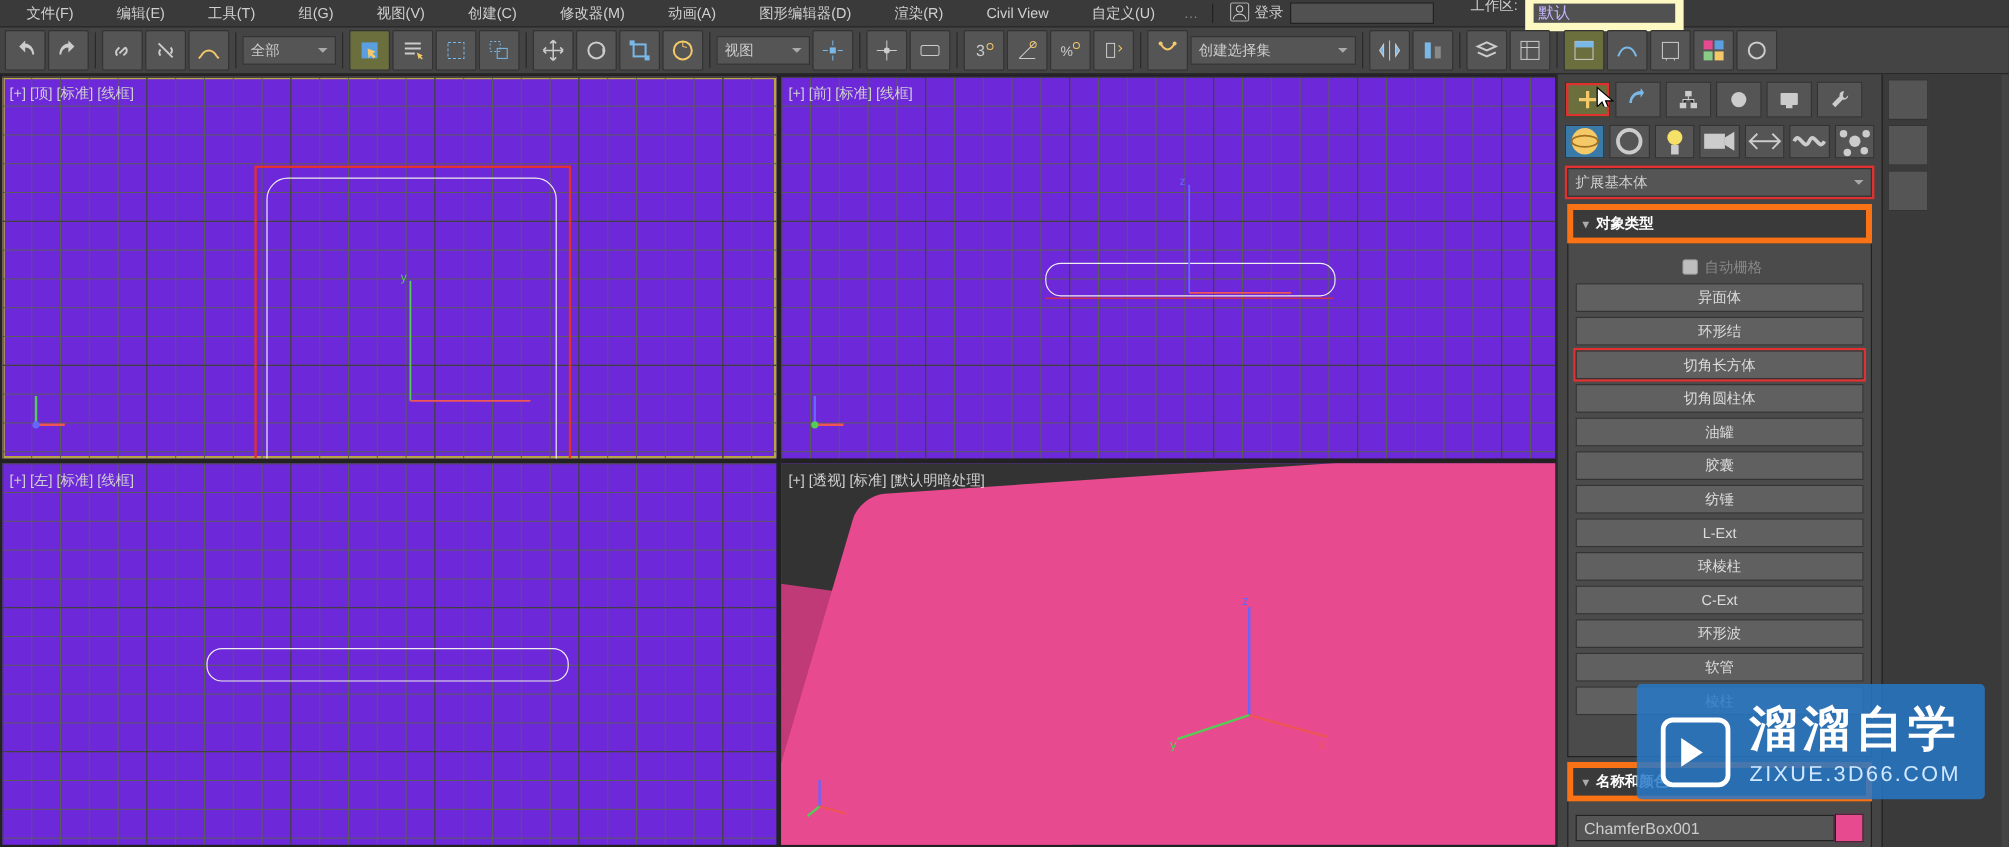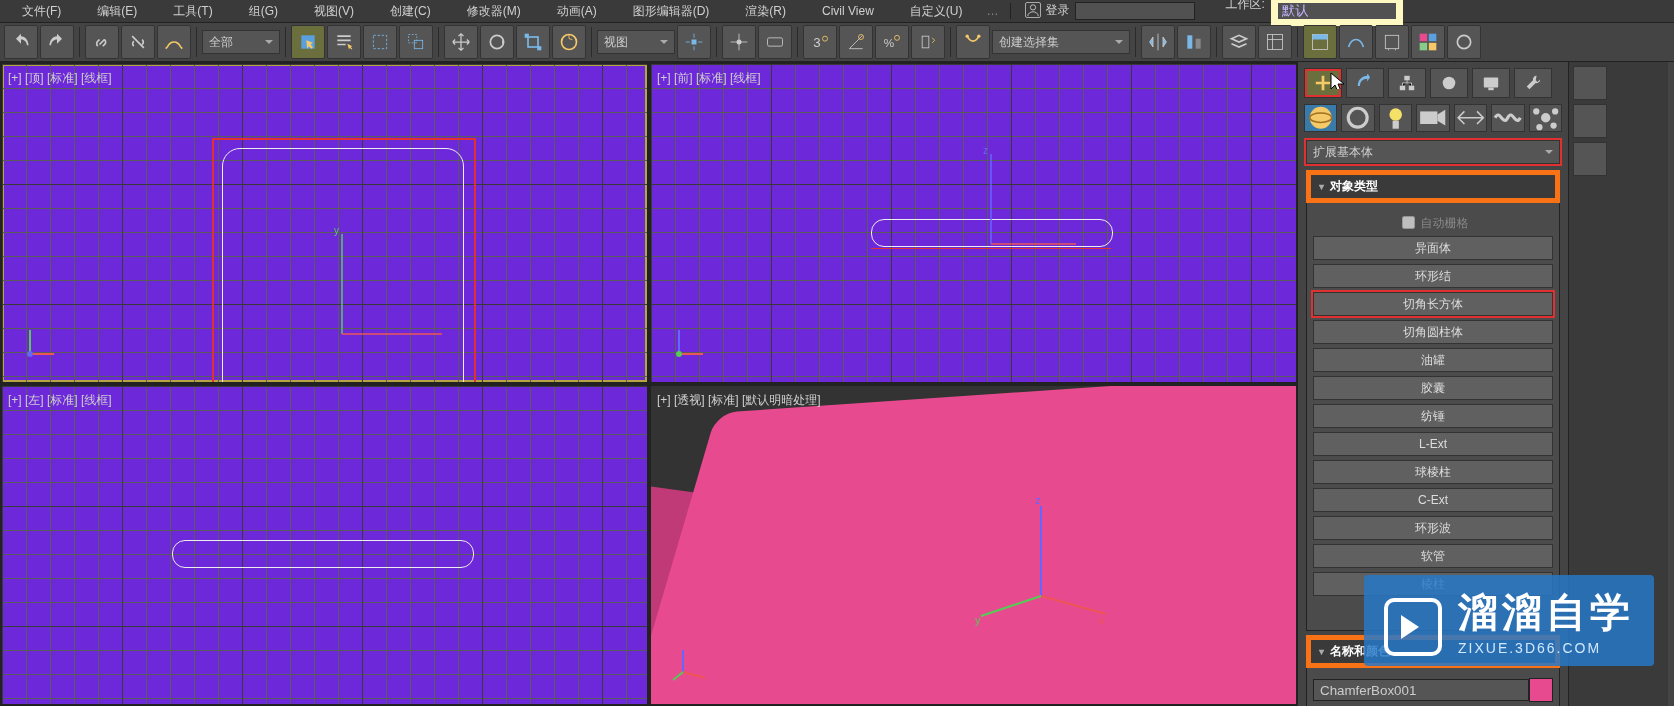--- a/index.html
+++ b/index.html
@@ -49,21 +49,21 @@
 .obj-btn.hl{box-shadow:0 0 0 2px #e03030}
 .name-row{display:flex;gap:0;margin-top:4px;align-items:center}
 .name-row input{flex:1;background:#555;border:1px solid #222;color:#ccc;height:20px;padding:0 6px}
 .color-sw{width:22px;height:22px;background:#e84a8f;border:1px solid #222}
 .cp-right .rb{width:32px;height:32px;background:#555;border:1px solid #333;margin-bottom:4px;display:flex;align-items:center;justify-content:center}
 .watermark{position:absolute;right:20px;bottom:40px;z-index:20;display:flex;align-items:flex-end;background:rgba(40,120,200,0.85);padding:10px 20px;border-radius:4px}
 .watermark .play{width:50px;height:50px;border:4px solid #fff;border-radius:10px;display:flex;align-items:center;justify-content:center;margin-right:16px}
 .watermark .play::after{content:"";border:12px solid transparent;border-left:18px solid #fff;margin-left:6px}
 .watermark .txt{color:#fff}
 .watermark .big{font-size:40px;font-weight:bold;letter-spacing:4px}
-.watermark .sm{font-size:14px;letter-spacing:2px;color:#cfe8ff}
+.watermark .sm{font-size:18px;letter-spacing:2px;color:#cfe8ff}
 
 .topbox{position:absolute;left:210px;top:74px;width:260px;height:316px;border:2px solid #e03030;z-index:3}
 .topshape{position:absolute;left:220px;top:84px;width:240px;height:296px;border:1px solid #eee;border-radius:18px;z-index:2}
 .frontshape{position:absolute;left:220px;top:155px;width:240px;height:26px;border:1px solid #eee;border-radius:13px;z-index:2}
 .frontline{position:absolute;left:220px;top:184px;width:240px;height:1px;background:#e03030;z-index:3}
 .leftshape{position:absolute;left:170px;top:154px;width:300px;height:26px;border:1px solid #eee;border-radius:13px;z-index:2}
 .persp-obj{position:absolute;left:0;top:0;right:0;bottom:0;background:#333;z-index:1}
 .persp-obj .poly{position:absolute;left:10px;top:0;right:-120px;bottom:-120px;background:#e84a8f;transform:skewX(-20deg) rotate(-4deg);border-radius:20px}
 .persp-obj .poly.dark{background:#c13a78;top:110px;left:-60px;right:auto;width:300px;height:400px;transform:skewX(10deg) rotate(8deg)}
 .gizmo{position:absolute;left:320px;top:110px;z-index:3}

